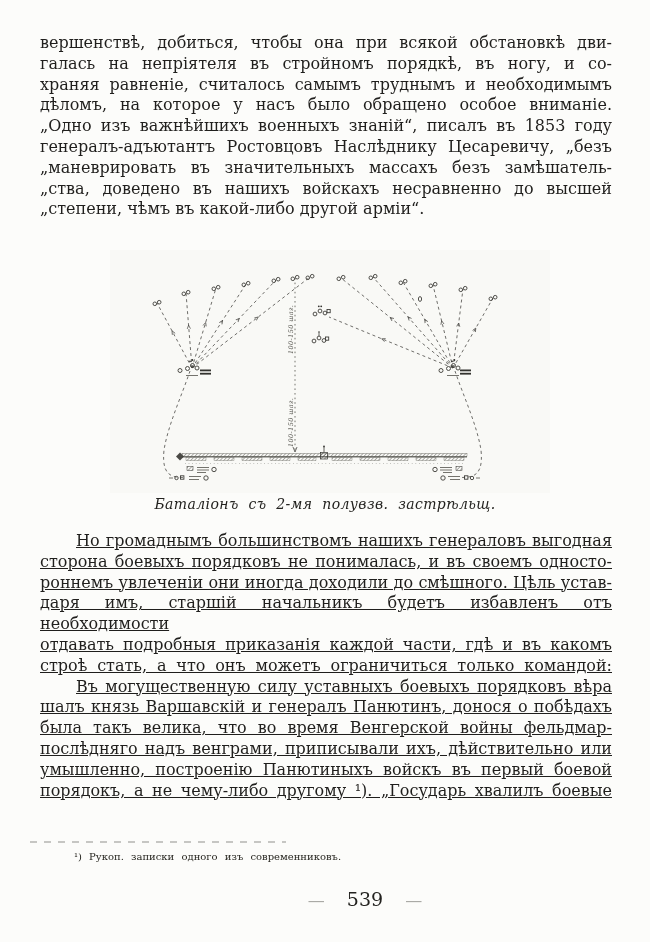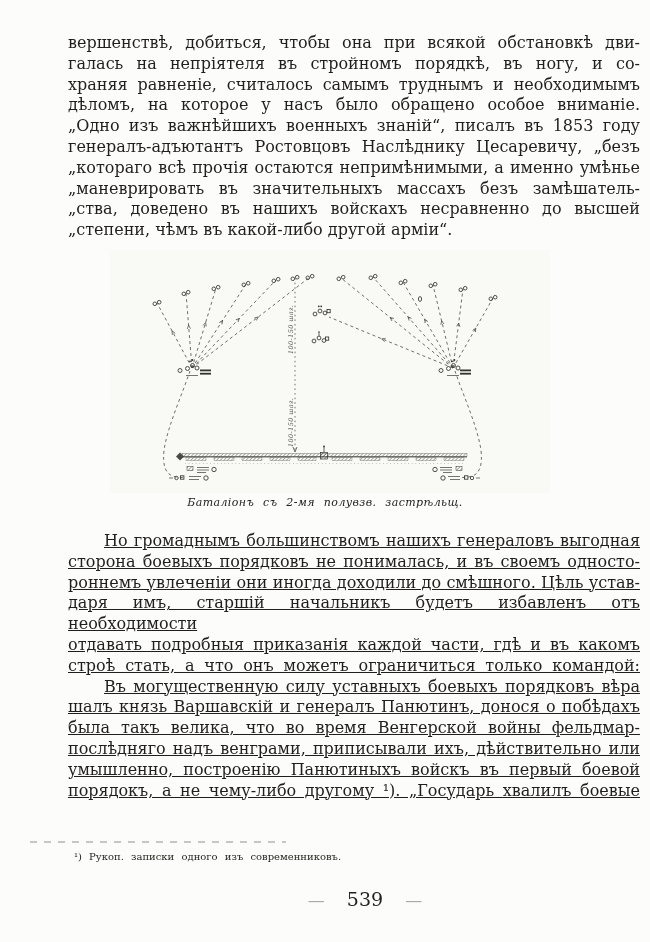--- a/index.html
+++ b/index.html
@@ -5,40 +5,40 @@
   html,body{margin:0;padding:0;background:#e8e8e6;}
   .page{
     position:relative;
     width:650px;height:942px;
     background:#fcfcfa;
     font-family:"DejaVu Serif", serif;
     color:#1f1e1c;
     overflow:hidden;
     margin:0 auto;
   }
-  .textblock{position:absolute;left:40px;width:572px;margin-left:28px;}
+  .textblock{position:absolute;left:40px;width:572px;}
   .tline{
     font-size:16px;
     line-height:20.8px;
     text-align:justify;
     text-align-last:justify;
     white-space:normal;
     color:#201f1d;
   }
   .tline.nojust{text-align-last:left;}
   .tline.indent{text-indent:36px;}
   #para1{top:33px;}
   #para23{top:531px;text-decoration:underline;}
   .figure{position:absolute;left:110px;top:250px;width:440px;height:243px;}
   .figure svg{display:block;}
   .caption{
     position:absolute;left:0;top:496px;width:650px;
     text-align:center;
     font-style:italic;
-    font-size:11px;
+    font-size:14px;
     word-spacing:5px;
     letter-spacing:0.4px;
     color:#23221f;
   }
   .footnote-sep{
     position:absolute;left:30px;top:841px;width:256px;height:2px;
     background:repeating-linear-gradient(90deg,#9a9a96 0 7px,transparent 7px 14px);
     opacity:.55;
   }
   .footnote{
@@ -74,21 +74,20 @@
 
 <div class="page">
 
   <div class="textblock" id="para1">
     <div class="tline">вершенствѣ, добиться, чтобы она при всякой обстановкѣ дви-</div>
     <div class="tline">галась на непріятеля въ стройномъ порядкѣ, въ ногу, и со-</div>
     <div class="tline">храняя равненіе, считалось самымъ труднымъ и необходимымъ</div>
     <div class="tline">дѣломъ, на которое у насъ было обращено особое вниманіе.</div>
     <div class="tline">„Одно изъ важнѣйшихъ военныхъ знаній“, писалъ въ 1853 году</div>
     <div class="tline">генералъ-адъютантъ Ростовцовъ Наслѣднику Цесаревичу, „безъ</div>
-    <div class="tline">„котораго всѣ прочія остаются непримѣнимыми, а именно умѣнье</div>
     <div class="tline">„маневрировать въ значительныхъ массахъ безъ замѣшатель-</div>
     <div class="tline">„ства, доведено въ нашихъ войскахъ несравненно до высшей</div>
     <div class="tline nojust">„степени, чѣмъ въ какой-либо другой арміи“.</div>
   </div>
 
   <div class="figure">
     <svg width="440" height="243" viewBox="0 0 440 243">
       <defs>
         <pattern id="ht" width="2.6" height="2.6" patternUnits="userSpaceOnUse" patternTransform="rotate(45)">
           <line x1="0" y1="0" x2="0" y2="2.6" stroke="#4e4d48" stroke-width="0.9"></line>

